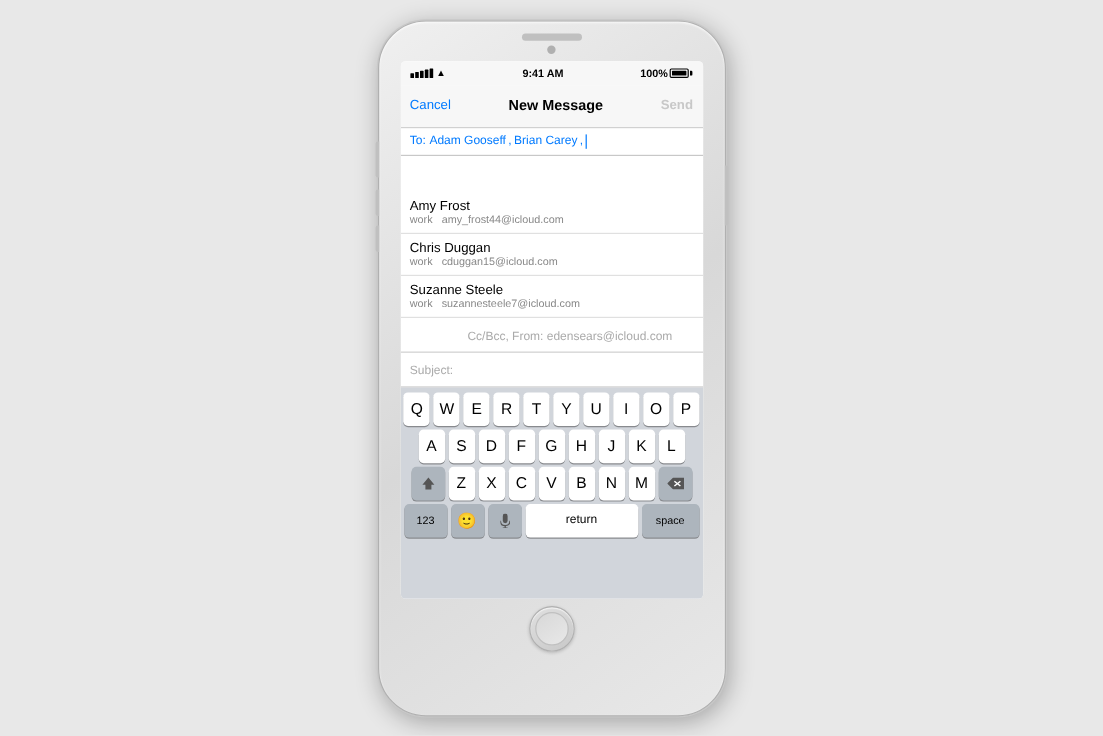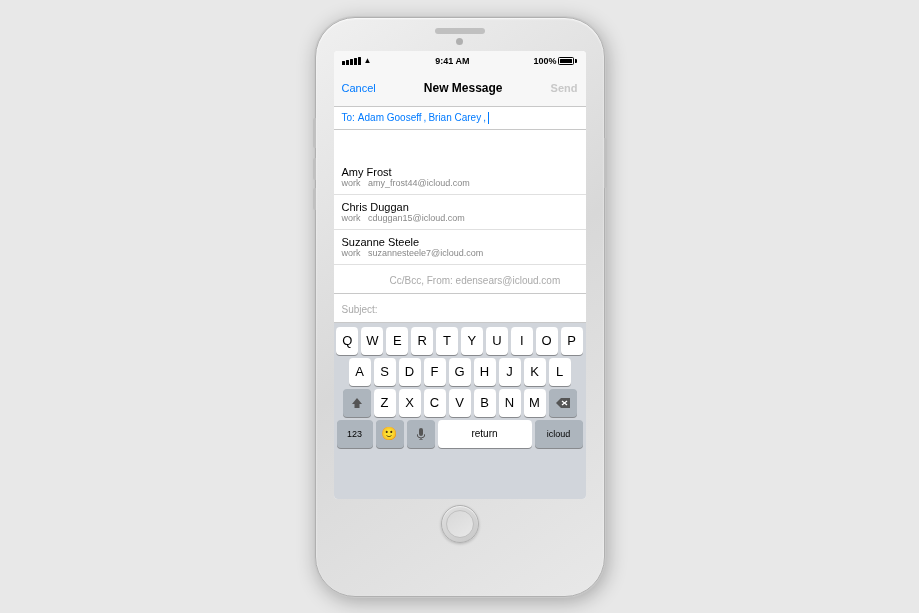--- a/index.html
+++ b/index.html
@@ -608,21 +608,21 @@
         </div>
         <div class="key key-mic">
           <svg width="8" height="12" viewBox="0 0 8 12">
             <rect x="2" y="0" width="4" height="8" rx="2" fill="#555"></rect>
             <path d="M0,6 Q0,10 4,10 Q8,10 8,6" fill="none" stroke="#555" stroke-width="1"></path>
             <line x1="4" y1="10" x2="4" y2="12" stroke="#555" stroke-width="1"></line>
             <line x1="2" y1="12" x2="6" y2="12" stroke="#555" stroke-width="1"></line>
           </svg>
         </div>
         <div class="key key-space">return</div>
-        <div class="key key-special key-return">icloud</div>
+        <div class="key key-special key-return">space</div>
       </div>
 
     </div>
 
   </div>
 
   <div class="phone-home">
     <div class="phone-home-inner"></div>
   </div>
 </div>

